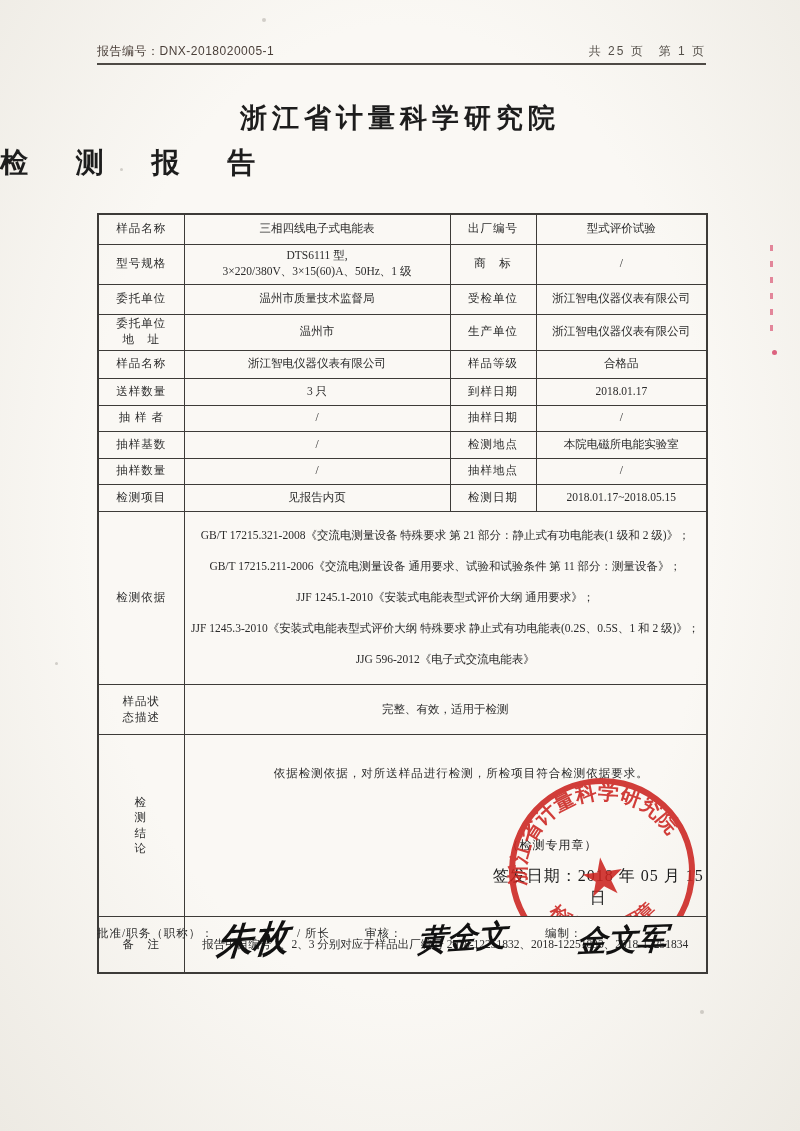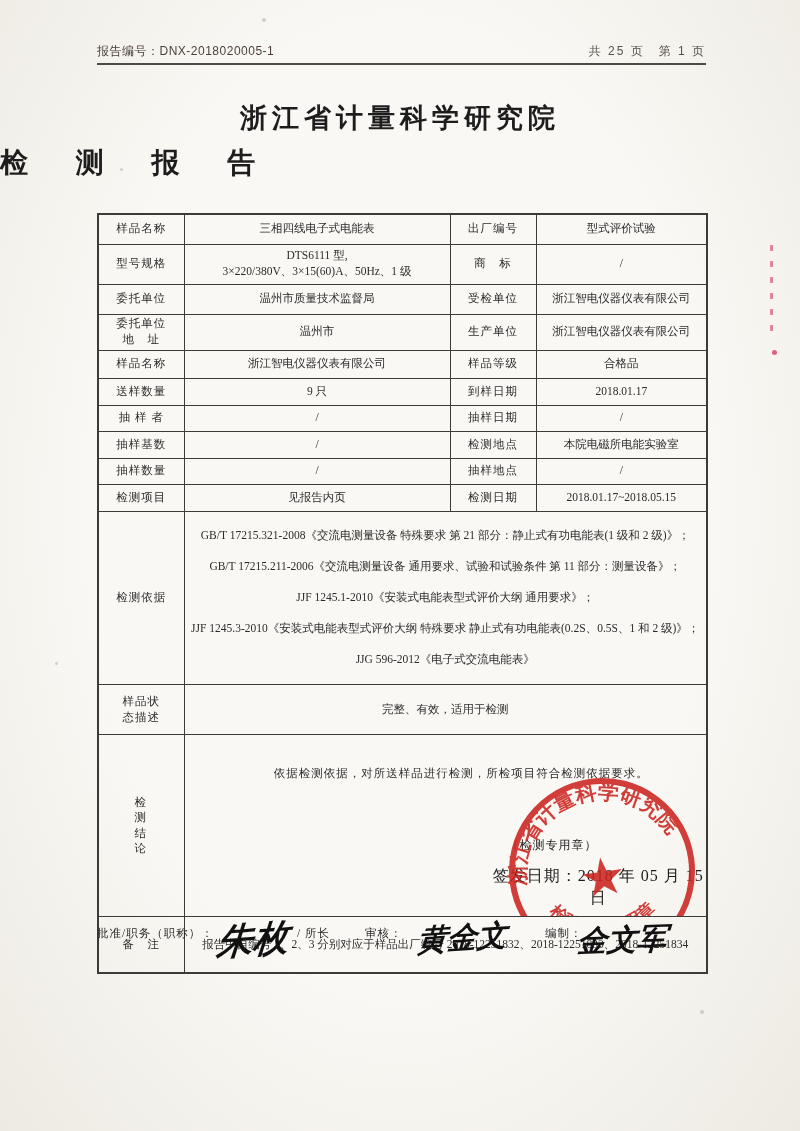--- a/index.html
+++ b/index.html
@@ -112,21 +112,21 @@
     <td>浙江智电仪器仪表有限公司</td>
   </tr>
   <tr style="height:28px">
     <td class="lbl">样品名称</td>
     <td>浙江智电仪器仪表有限公司</td>
     <td class="lbl">样品等级</td>
     <td>合格品</td>
   </tr>
   <tr style="height:27px">
     <td class="lbl">送样数量</td>
-    <td>9 只</td>
+    <td>3 只</td>
     <td class="lbl">到样日期</td>
     <td>2018.01.17</td>
   </tr>
   <tr style="height:26px">
     <td class="lbl">抽 样 者</td>
     <td>/</td>
     <td class="lbl">抽样日期</td>
     <td>/</td>
   </tr>
   <tr style="height:27px">

